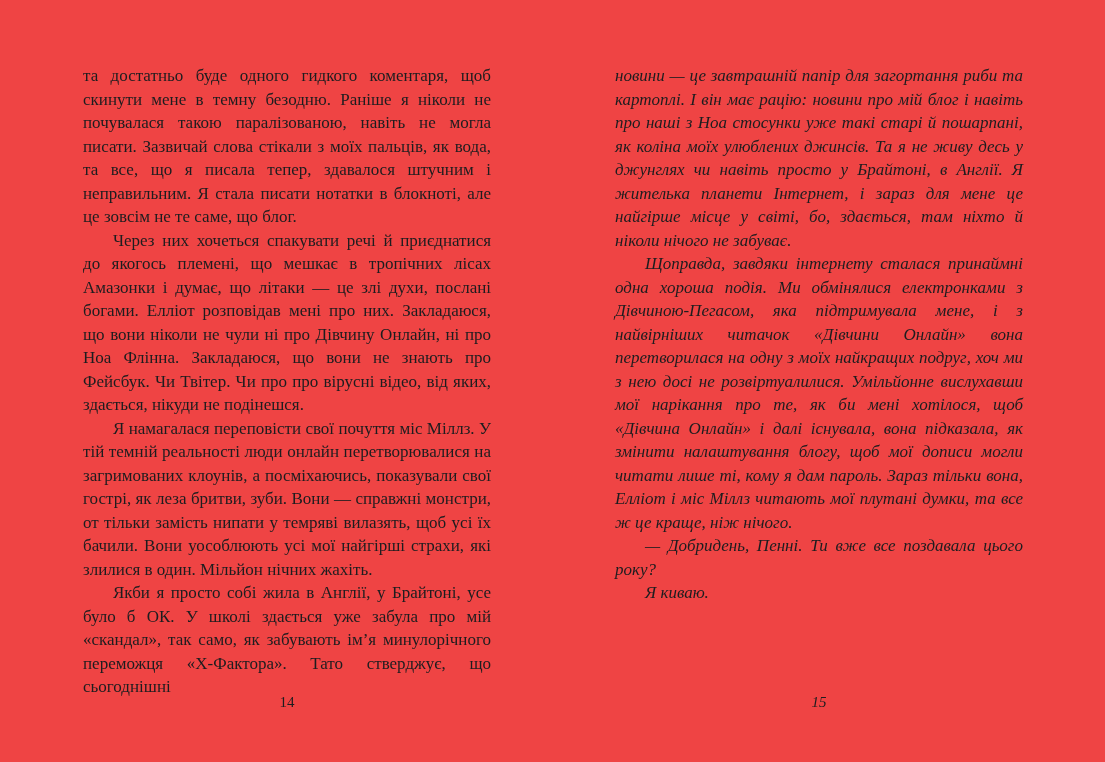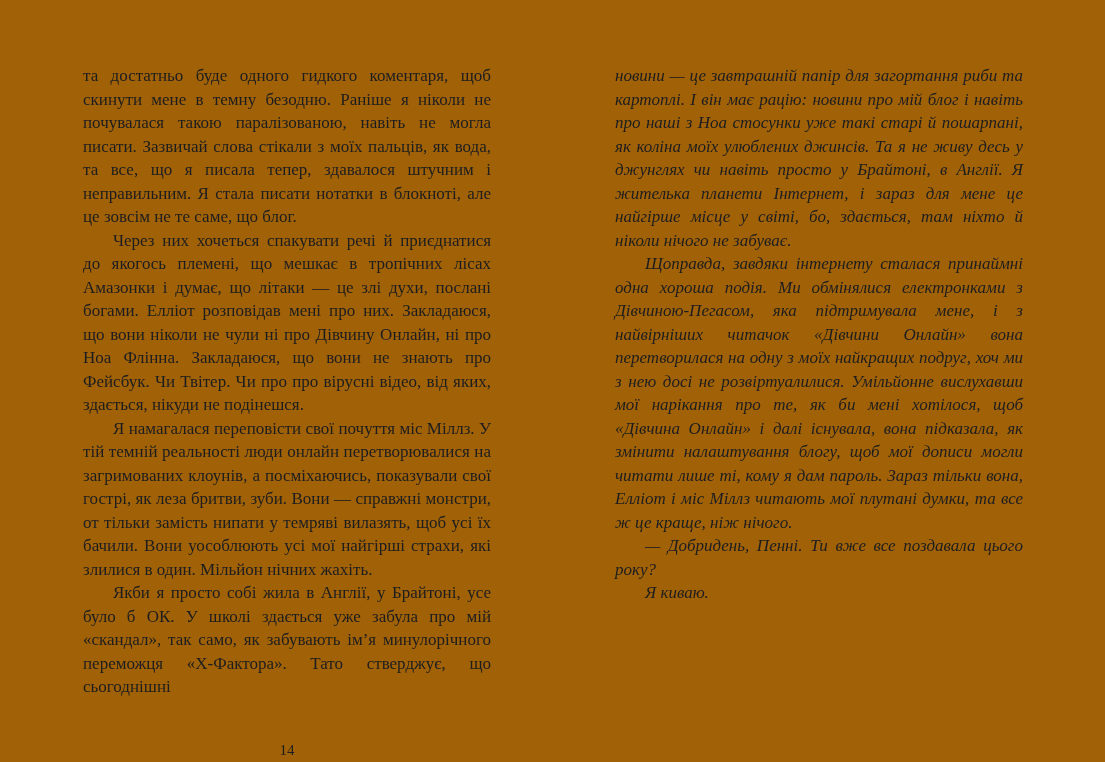--- a/index.html
+++ b/index.html
@@ -10,21 +10,21 @@
     width: 1105px;
     height: 762px;
     position: relative;
     overflow: hidden;
     font-family: "Liberation Serif", "DejaVu Serif", serif;
     color: #1d1d1f;
   }
   .spread {
     position: absolute;
     inset: 0;
-    background: #a16207;
+    background: #ef4444;
   }
   .page {
     position: absolute;
     top: 0;
     height: 762px;
     width: 552px;
   }
   .page--left  { left: 0; }
   .page--right { left: 553px; font-style: italic; }
 
@@ -41,21 +41,21 @@
 
   .text-block p {
     text-indent: 30px;
   }
   .text-block p.continuation {
     text-indent: 0;
   }
 
   .page-number {
     position: absolute;
-    top: 742px;
+    top: 694px;
     width: 408px;
     text-align: center;
     font-size: 15px;
     color: #1d1d1f;
   }
   .page-number--left  { left: 83px; }
   .page-number--right { left: 62px; }
 </style>
 </head>
 <body>
@@ -72,15 +72,16 @@
     <div class="page-number page-number--left">14</div>
   </div>
 
   <div class="page page--right">
     <div class="text-block text-block--right">
       <p class="continuation">новини — це завтрашній папір для загортання риби та картоплі. І він має рацію: новини про мій блог і навіть про наші з Ноа стосунки уже такі старі й пошарпані, як коліна моїх улюблених джинсів. Та я не живу десь у джунглях чи навіть просто у Брайтоні, в Англії. Я жителька планети Інтернет, і зараз для мене це найгірше місце у світі, бо, здається, там ніхто й ніколи нічого не забуває.</p>
       <p>Щоправда, завдяки інтернету сталася принаймні одна хороша подія. Ми обмінялися електронками з Дівчиною-Пегасом, яка підтримувала мене, і з найвірніших читачок «Дівчини Онлайн» вона перетворилася на одну з моїх найкращих подруг, хоч ми з нею досі не розвіртуалилися. Умільйонне вислухавши мої нарікання про те, як би мені хотілося, щоб «Дівчина Онлайн» і далі існувала, вона підказала, як змінити налаштування блогу, щоб мої дописи могли читати лише ті, кому я дам пароль. Зараз тільки вона, Елліот і міс Міллз читають мої плутані думки, та все ж це краще, ніж нічого.</p>
       <p>— Добридень, Пенні. Ти вже все поздавала цього року?</p>
       <p>Я киваю.</p>
     </div>
+    <div class="page-number page-number--right">15</div>
   </div>
 
 </div>
 
 </body></html>

